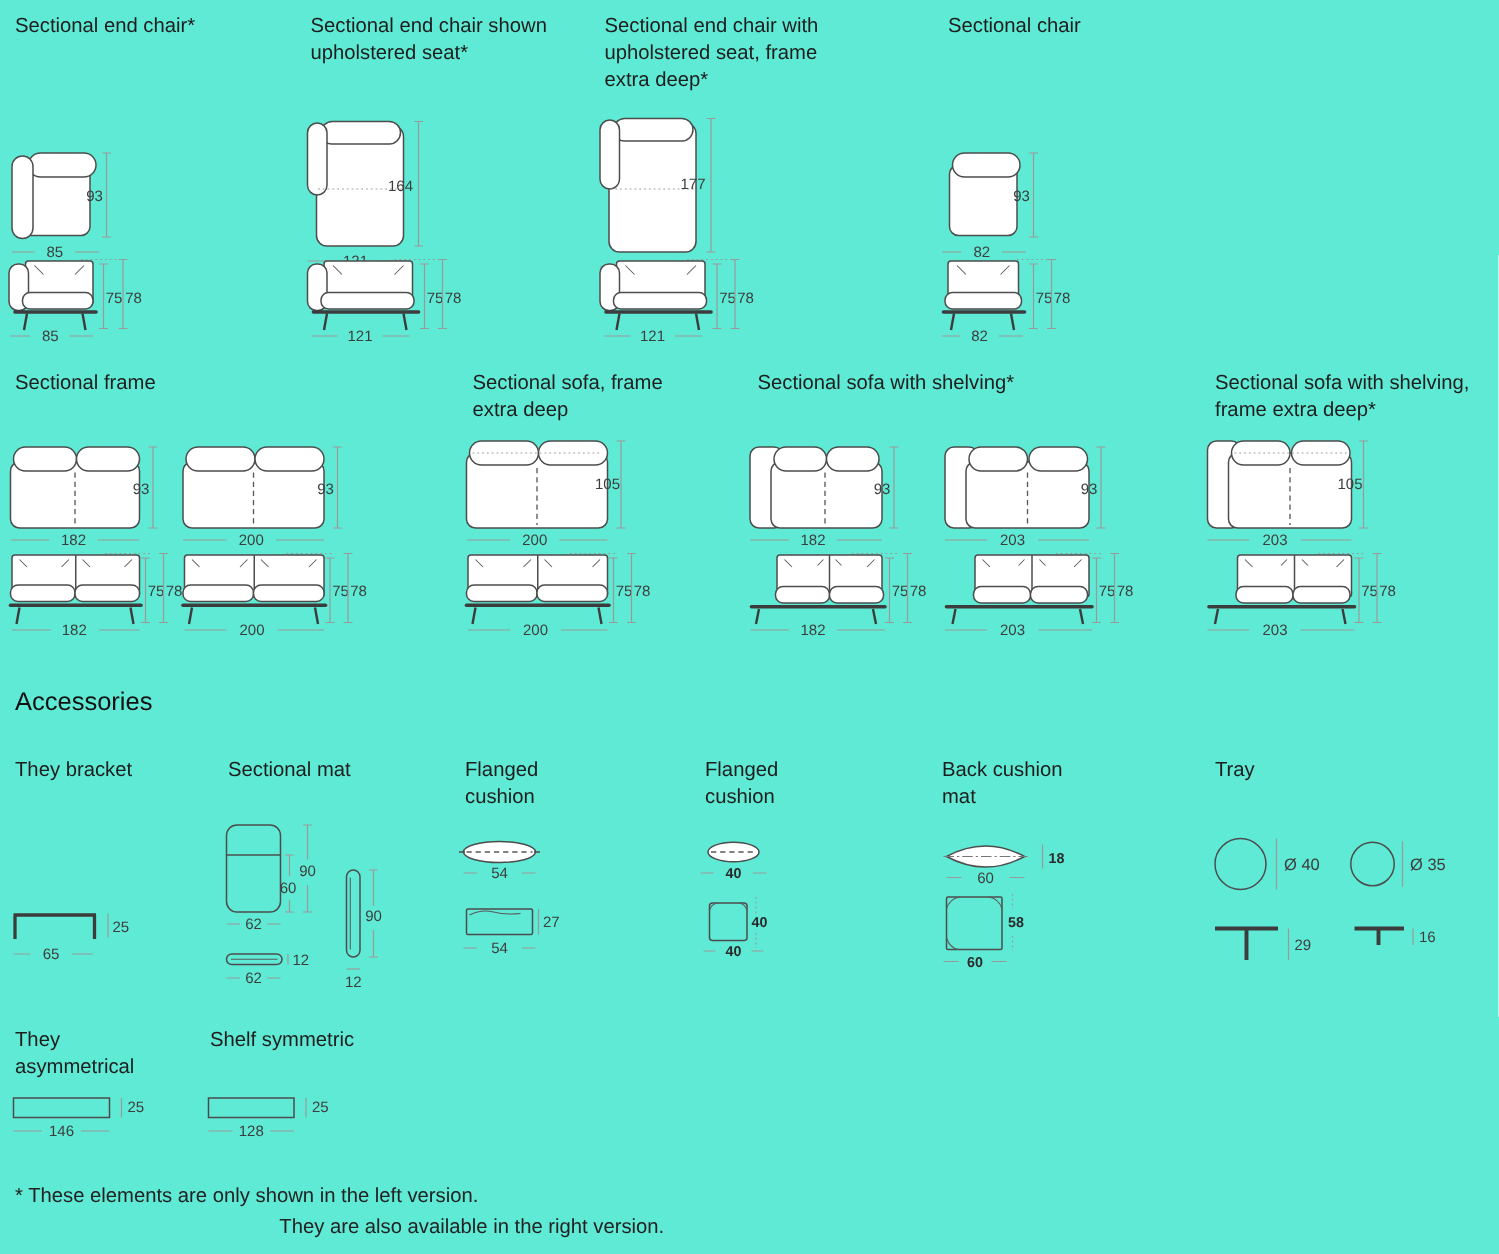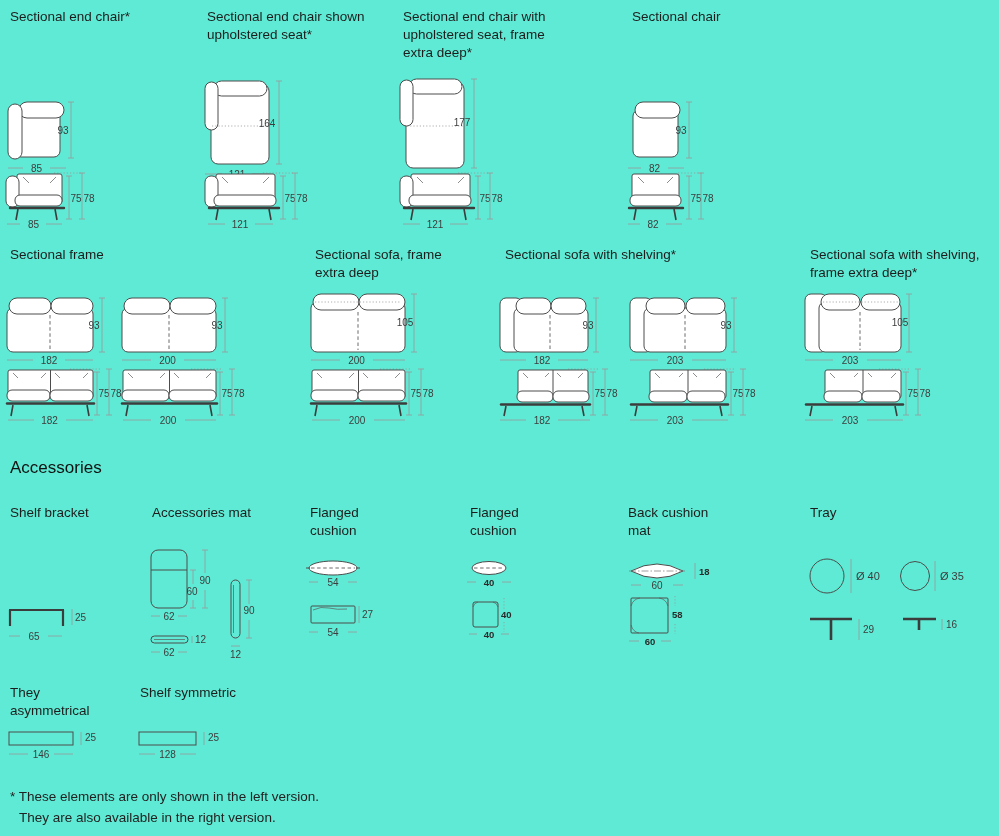--- a/index.html
+++ b/index.html
@@ -1,21 +1,21 @@
 <!DOCTYPE html>
 <html><head>
 <meta charset="utf-8">
 <style>
   html,body{margin:0;padding:0;background:#fff;}
   #page{position:relative;width:999px;height:836px;background:#5eead4;overflow:hidden;
         font-family:"Liberation Sans",sans-serif;}
   .t{position:absolute;font-size:13.5px;line-height:18px;color:#1d1d1d;}
   .h{position:absolute;font-size:17px;font-weight:400;color:#111;}
   .fn{position:absolute;font-size:13.5px;line-height:21px;color:#222;}
-  .fn .l2{padding-left:9px;}
+  .fn .l2{padding-left:9px;text-align:center;}
   svg{position:absolute;overflow:visible;}
   .w{fill:#fff;stroke:#4c4c4c;stroke-width:1;}
   .s{fill:none;stroke:#4c4c4c;stroke-width:1;}
   .th{stroke:#3c3c3c;stroke-width:2.4;fill:none;stroke-linecap:round;}
   .bk{stroke:#3c3c3c;stroke-width:2.2;fill:none;}
   .bk2{stroke:#3c3c3c;stroke-width:2.6;fill:none;}
   .lg{stroke:#3c3c3c;stroke-width:1.6;fill:none;}
   .d{stroke:#9a9a9a;stroke-width:.8;fill:none;}
   .dot{stroke:#9a9a9a;stroke-width:.8;fill:none;stroke-dasharray:1.2 2;}
   .dsh{stroke:#5a5a5a;stroke-width:.9;fill:none;stroke-dasharray:3.5 2.6;}
@@ -312,22 +312,22 @@
     <path class="d" d="M103,8 V51 M100,8 h6 M100,51 h6"></path>
     <text x="104.5" y="33">75</text>
     <path class="d" d="M115,5 V51 M112,5 h6 M112,51 h6"></path>
     <text x="116.5" y="33">78</text>
     <path class="d" d="M2,56 H30 M64,56 H100"></path>
     <text x="47" y="59.5" text-anchor="middle">203</text>
   </svg>
 
   <div class="h" style="left:10px;top:458px">Accessories</div>
 
-  <div class="t" style="left:10px;top:504px;width:120px">Shelf bracket</div>
-  <div class="t" style="left:152px;top:504px;width:140px">Accessories mat</div>
+  <div class="t" style="left:10px;top:504px;width:120px">They bracket</div>
+  <div class="t" style="left:152px;top:504px;width:140px">Sectional mat</div>
   <div class="t" style="left:310px;top:504px;width:78px">Flanged cushion</div>
   <div class="t" style="left:470px;top:504px;width:78px">Flanged cushion</div>
   <div class="t" style="left:628px;top:504px;width:105px">Back cushion mat</div>
   <div class="t" style="left:810px;top:504px;width:80px">Tray</div>
 
   <svg style="left:6px;top:596px" width="95" height="48" viewBox="0 0 95 48">
     <path class="bk" d="M4,14 V30 M3,14 H58 M57,14 V30"></path>
     <path class="d" d="M66,13 V29"></path>
     <text x="69" y="25">25</text>
     <path class="d" d="M3,40 H14 M42,40 H56"></path>

